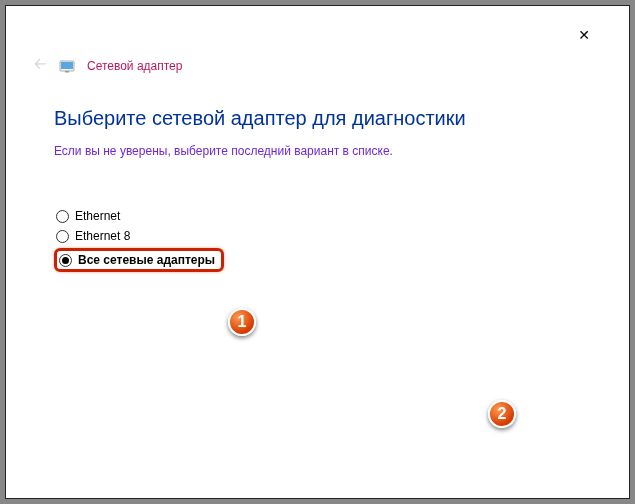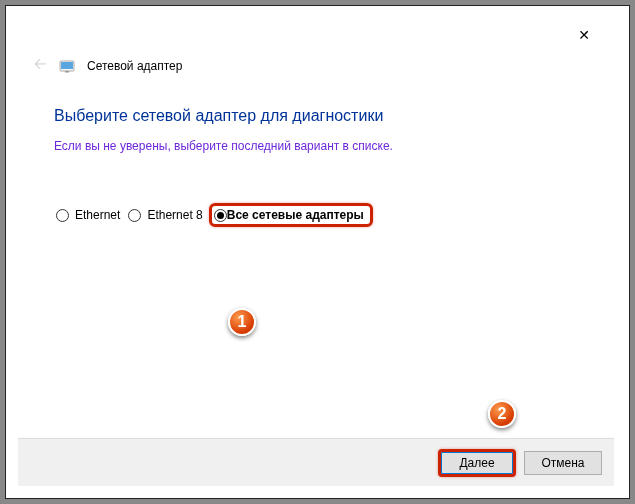--- a/index.html
+++ b/index.html
@@ -54,39 +54,40 @@
     }
     .app-icon {
       width: 16px; height: 16px;
       display: inline-flex;
       align-items: center;
       justify-content: center;
     }
     .app-icon svg { width: 16px; height: 16px; }
     .header-title {
       font-size: 12px;
-      color: #000000;
+      color: #be185d;
     }
     .content {
       flex: 1;
       padding: 20px 36px 0 36px;
     }
     .heading {
       color: #003399;
-      font-size: 16px;
+      font-size: 20px;
       font-weight: 400;
       margin-bottom: 14px;
     }
     .subtext {
       font-size: 12px;
       color: #6d28d9;
       margin-bottom: 50px;
     }
     .radio-group {
       display: flex;
+      flex-direction: column;
       gap: 4px;
     }
     .radio-item {
       display: flex;
       align-items: center;
       gap: 6px;
       font-size: 12px;
       padding: 1px 2px;
     }
     .radio-circle {
@@ -103,21 +104,21 @@
       width: 7px; height: 7px;
       background: #000;
       border-radius: 50%;
     }
     .highlight-box {
       border: 3px solid #cc2200;
       border-radius: 6px;
       padding: 2px 6px 2px 2px;
       display: inline-flex;
       align-items: center;
-      gap: 0;
+      gap: 6px;
       font-weight: bold;
       box-shadow: 0 0 3px rgba(204,34,0,0.4);
     }
     .footer {
       border-top: 1px solid #ddd;
       height: 48px;
       display: flex;
       align-items: center;
       justify-content: flex-end;
       padding-right: 12px;
@@ -196,22 +197,18 @@
         </label>
         <div>
           <label class="radio-item highlight-box">
             <span class="radio-circle checked"></span>
             <span>Все сетевые адаптеры</span>
           </label>
         </div>
       </div>
     </div>
 
-    <div class="footer">
-      <button class="btn primary-highlight">Далее</button>
-      <button class="btn">Отмена</button>
-    </div>
 
   </div>
 
   <div class="callout callout-1">1</div>
   <div class="callout callout-2">2</div>
 </div>
 
 </body></html>

